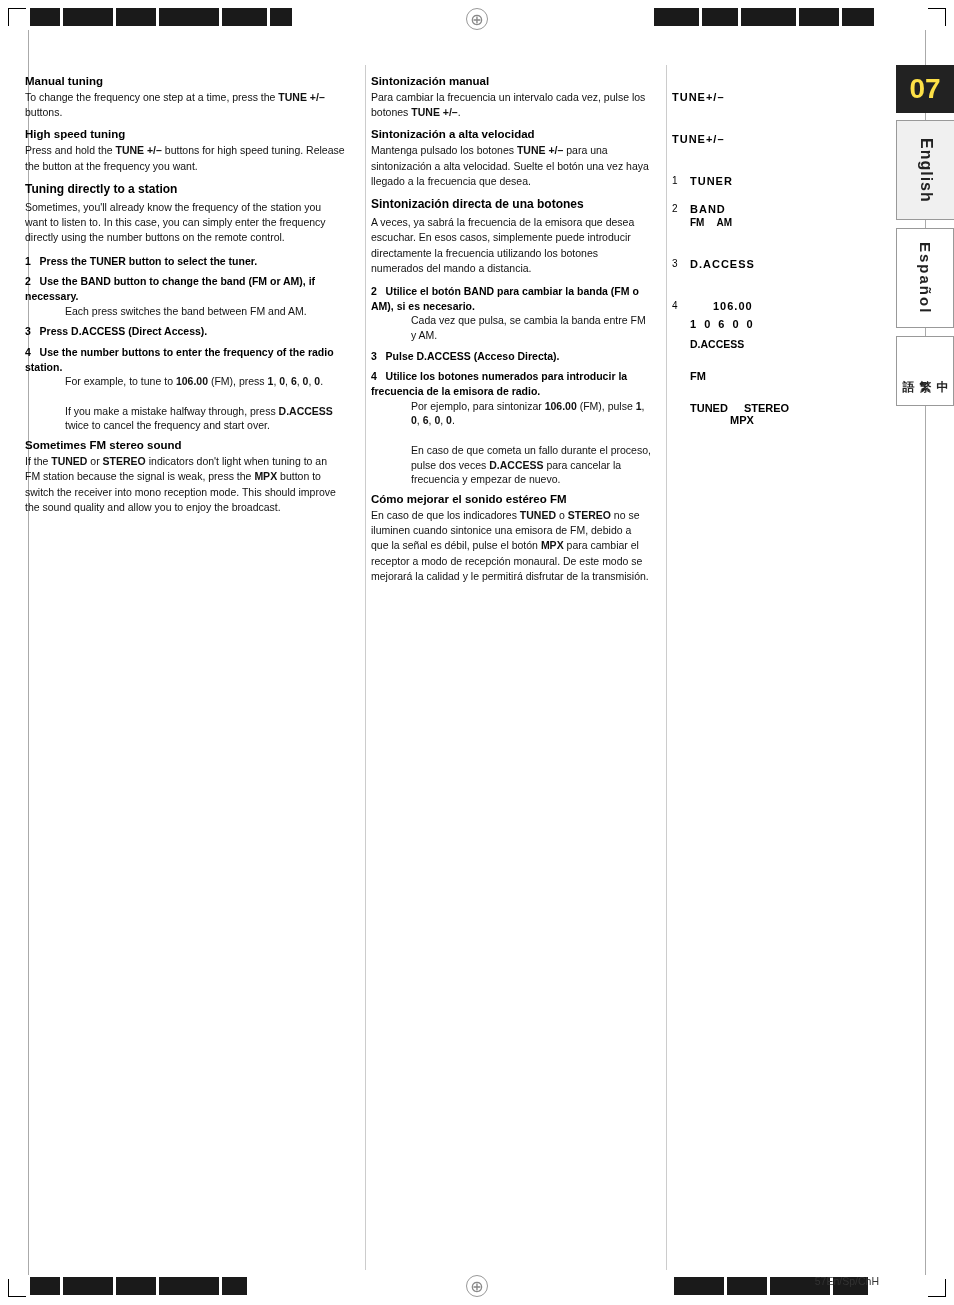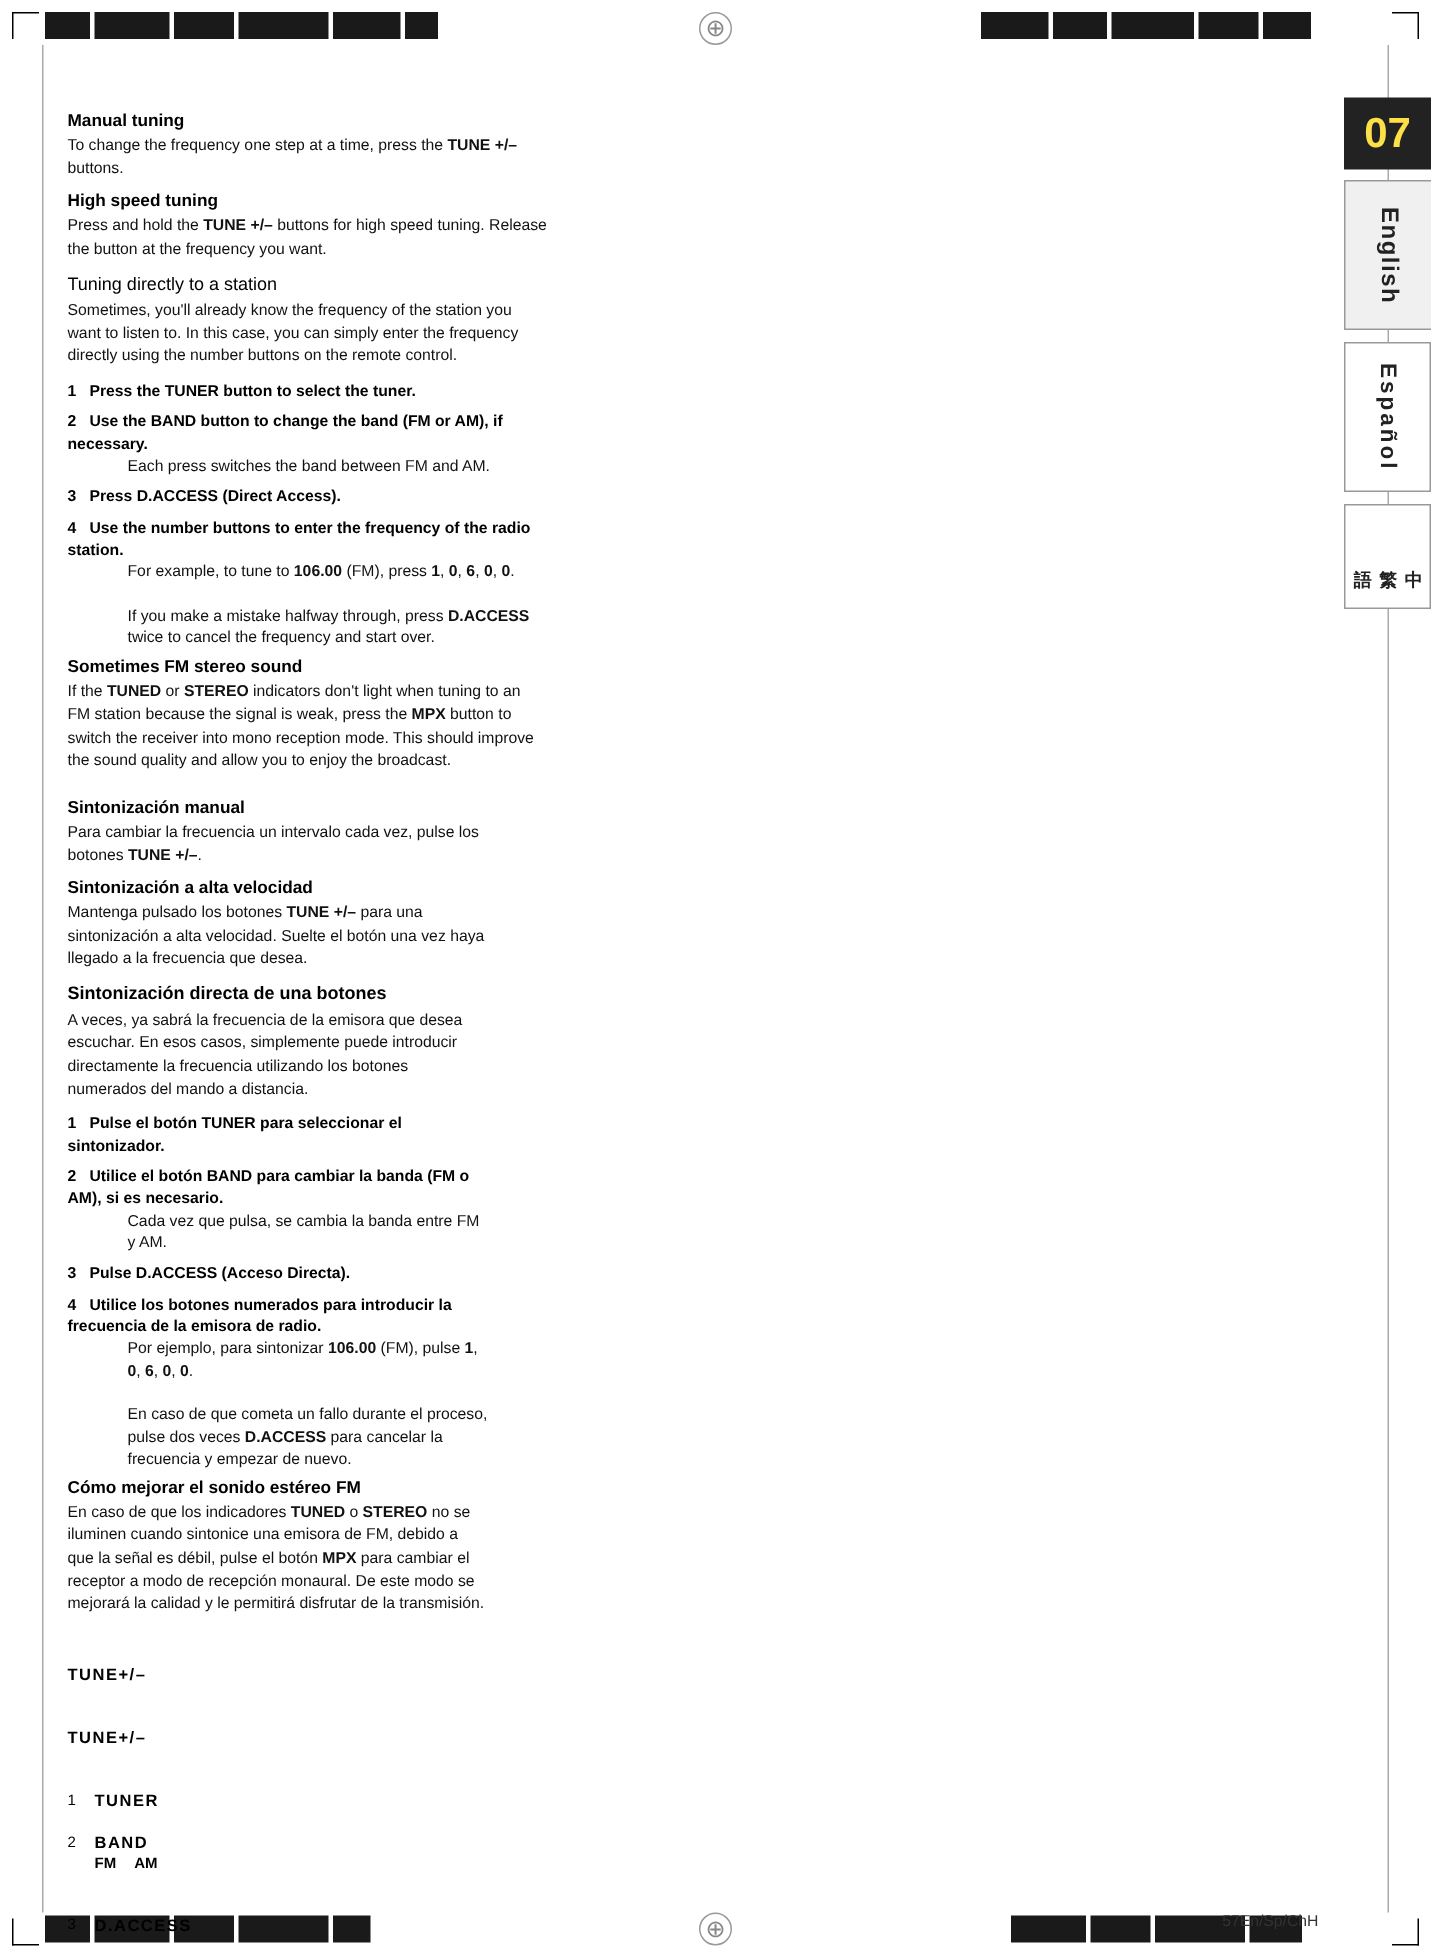--- a/index.html
+++ b/index.html
@@ -72,22 +72,21 @@
     }
 
     
     .main-content {
       position: absolute;
       top: 65px;
       left: 25px;
       right: 75px;
       bottom: 35px;
       display: flex;
-      flex-direction: column;
-      margin-left: 20px;
+      flex-direction: row;
     }
 
     
     .left-col {
       width: 335px;
       padding-right: 15px;
       padding-top: 10px;
     }
 
     
@@ -105,21 +104,21 @@
       flex-direction: column;
       align-items: center;
     }
 
     .section-title {
       font-weight: bold;
       font-size: 11.5px;
       margin-bottom: 3px;
     }
     .section-title-large {
-      font-weight: normal;
+      font-weight: bold;
       font-size: 12px;
       margin-bottom: 4px;
     }
     .body-text {
       font-size: 10.5px;
       line-height: 1.45;
       margin-bottom: 8px;
       color: #111;
     }
     .body-text b {
@@ -461,25 +460,20 @@
     </div>
 
     <div class="step-item">
       <div class="section-title-large">
         <b>Sintonización directa de una botones</b>
       </div>
       <div class="body-text">
         A veces, ya sabrá la frecuencia de la emisora que desea escuchar. En esos casos, simplemente puede introducir directamente la frecuencia utilizando los botones numerados del mando a distancia.
       </div>
 
-      <div class="step-item">
-        <div class="step-title">
-          1 &nbsp; Pulse el botón TUNER para seleccionar el sintonizador.
-        </div>
-      </div>
 
       <div class="step-item">
         <div class="step-title">
           2 &nbsp; Utilice el botón BAND para cambiar la banda (FM o AM), si es necesario.
         </div>
         <div class="step-body">
           Cada vez que pulsa, se cambia la banda entre FM y AM.
         </div>
       </div>
 

